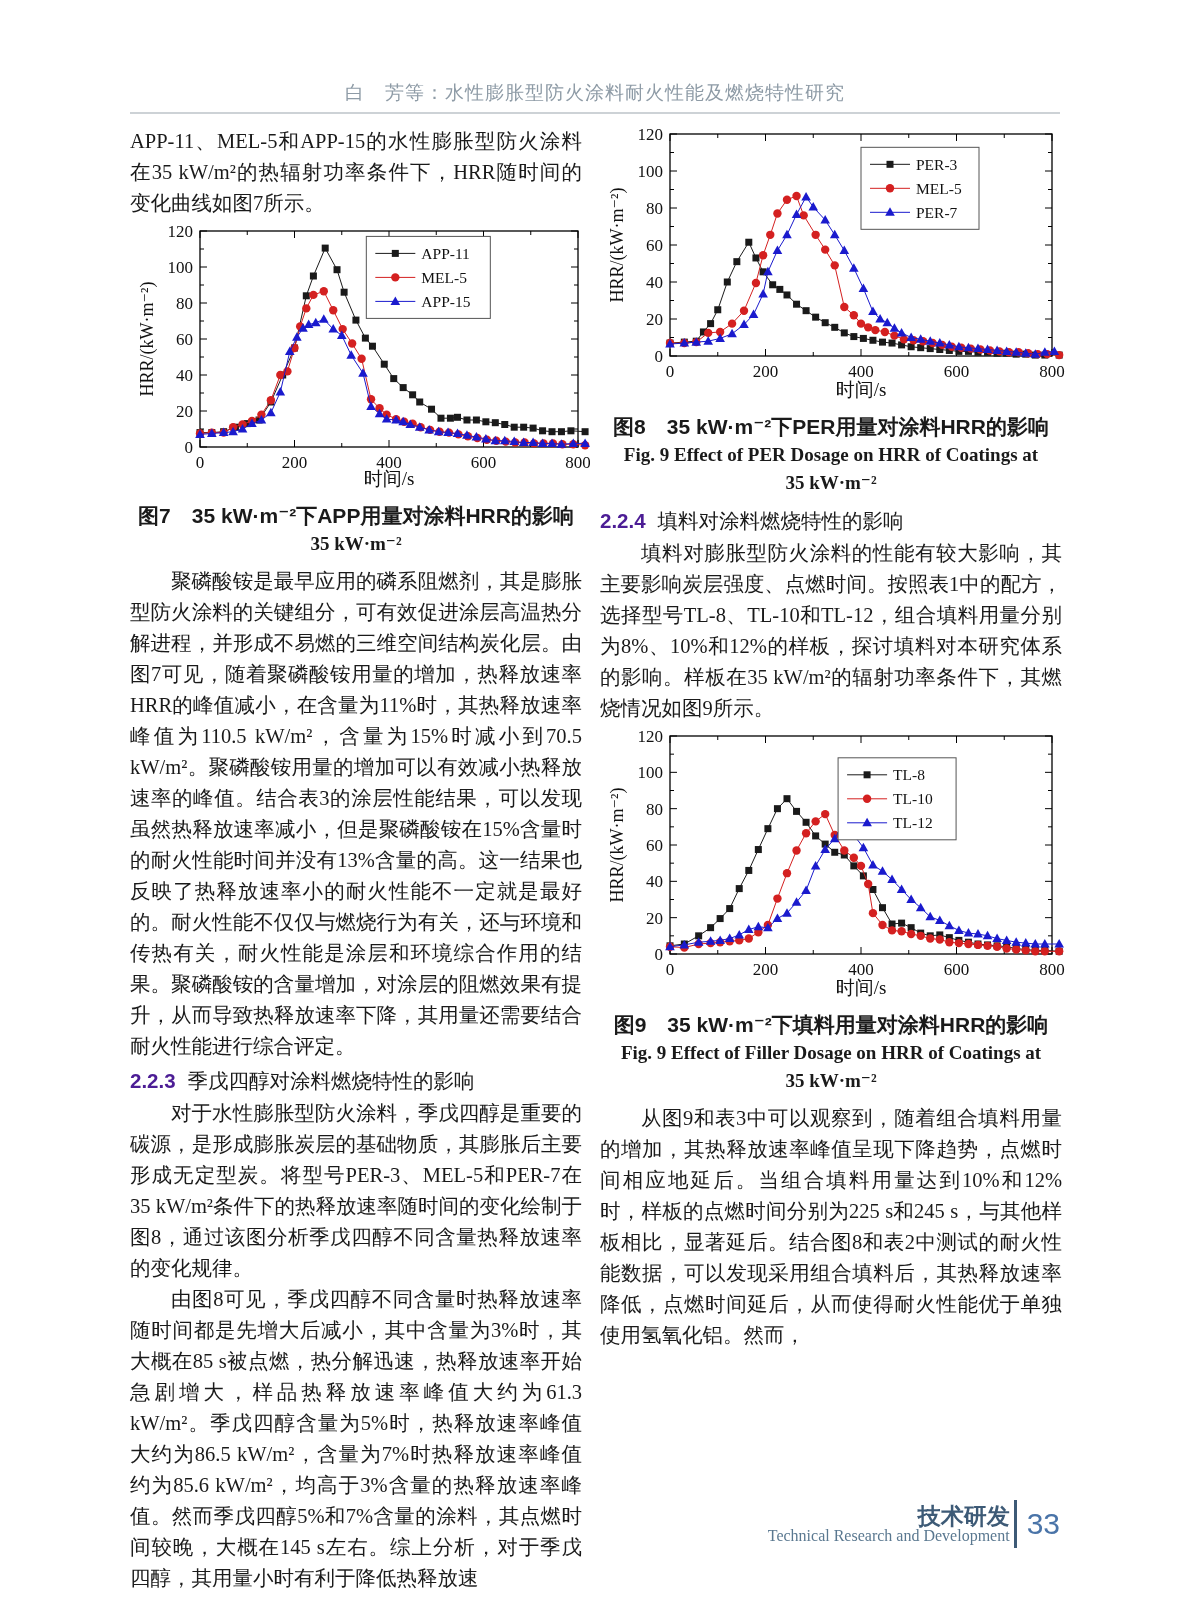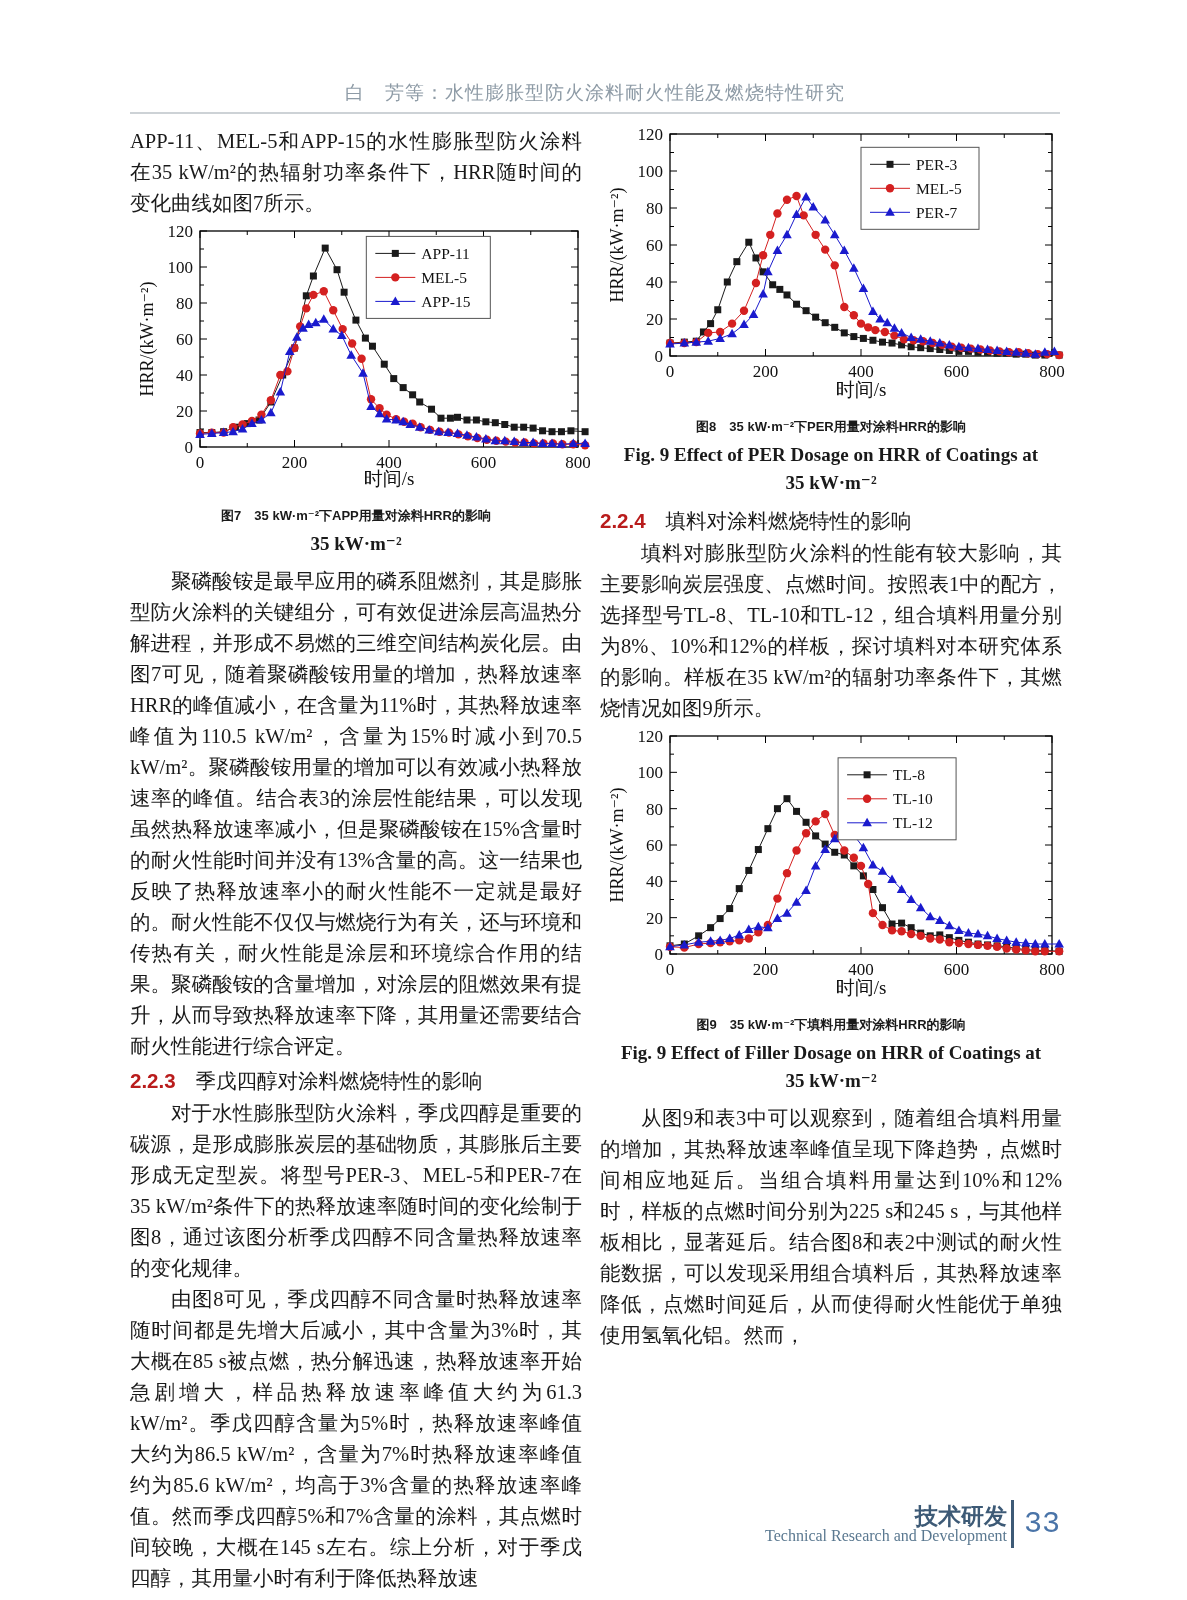--- a/index.html
+++ b/index.html
@@ -8,34 +8,34 @@
   .header-title{position:absolute;top:80px;left:130px;right:127px;text-align:center;
         font-size:19px;color:#8e9ba6;font-family:"Liberation Sans","DejaVu Sans",sans-serif;letter-spacing:1px;}
   .header-rule{position:absolute;top:112px;left:130px;right:127px;border-top:2px solid #cdd2d6;}
   .columns{position:absolute;top:126px;left:130px;width:932px;display:flex;gap:18px;}
   .col{font-size:20.5px;line-height:31px;text-align:justify;}
   .col-left{width:452px;}
   .col-right{width:462px;}
   .para{margin:0;}
   .para.indent{text-indent:2em;}
   .sec-heading{margin:3px 0 2px 0;font-family:"Liberation Sans","DejaVu Sans",sans-serif;font-size:20.5px;}
-  .sec-num{color:#b91c1c;font-weight:bold;margin-right:20px;}
+  .sec-num{color:#4c1d95;font-weight:bold;margin-right:12px;}
   .figure{margin:4px 0 8px 0;}
   .chart-box{margin-left:8px;}
-  .fig-cap-zh{text-align:center;font-weight:bold;font-size:13px;line-height:28px;
+  .fig-cap-zh{text-align:center;font-weight:bold;font-size:21px;line-height:28px;
         font-family:"Liberation Sans","DejaVu Sans",sans-serif;margin-top:2px;}
   .fig-cap-en{text-align:center;font-weight:bold;font-size:19px;line-height:28px;
         font-family:"Liberation Serif","DejaVu Serif",serif;}
   .footer{position:absolute;right:127px;bottom:52px;display:flex;align-items:center;}
   .footer-text{text-align:right;margin-right:4px;}
   .footer-zh{font-family:"Liberation Sans","DejaVu Sans",sans-serif;font-weight:bold;
         font-size:23px;color:#3d5a76;line-height:24px;}
   .footer-en{font-size:16px;color:#5a7890;font-family:"Liberation Serif","DejaVu Serif",serif;line-height:16px;}
   .footer-bar{width:3px;height:48px;background:#3d5a76;margin-right:10px;}
-  .footer-page{font-size:30px;color:#4a74a8;font-family:Liberation Mono, monospace;text-align:center;}
+  .footer-page{font-size:30px;color:#4a74a8;font-family:Liberation Sans, sans-serif;text-align:center;}
 </style>
 </head>
 <body>
 
 <div class="page">
 
   <div class="header-title">白　芳等：水性膨胀型防火涂料耐火性能及燃烧特性研究</div>
   <div class="header-rule"></div>
 
   <div class="columns">

